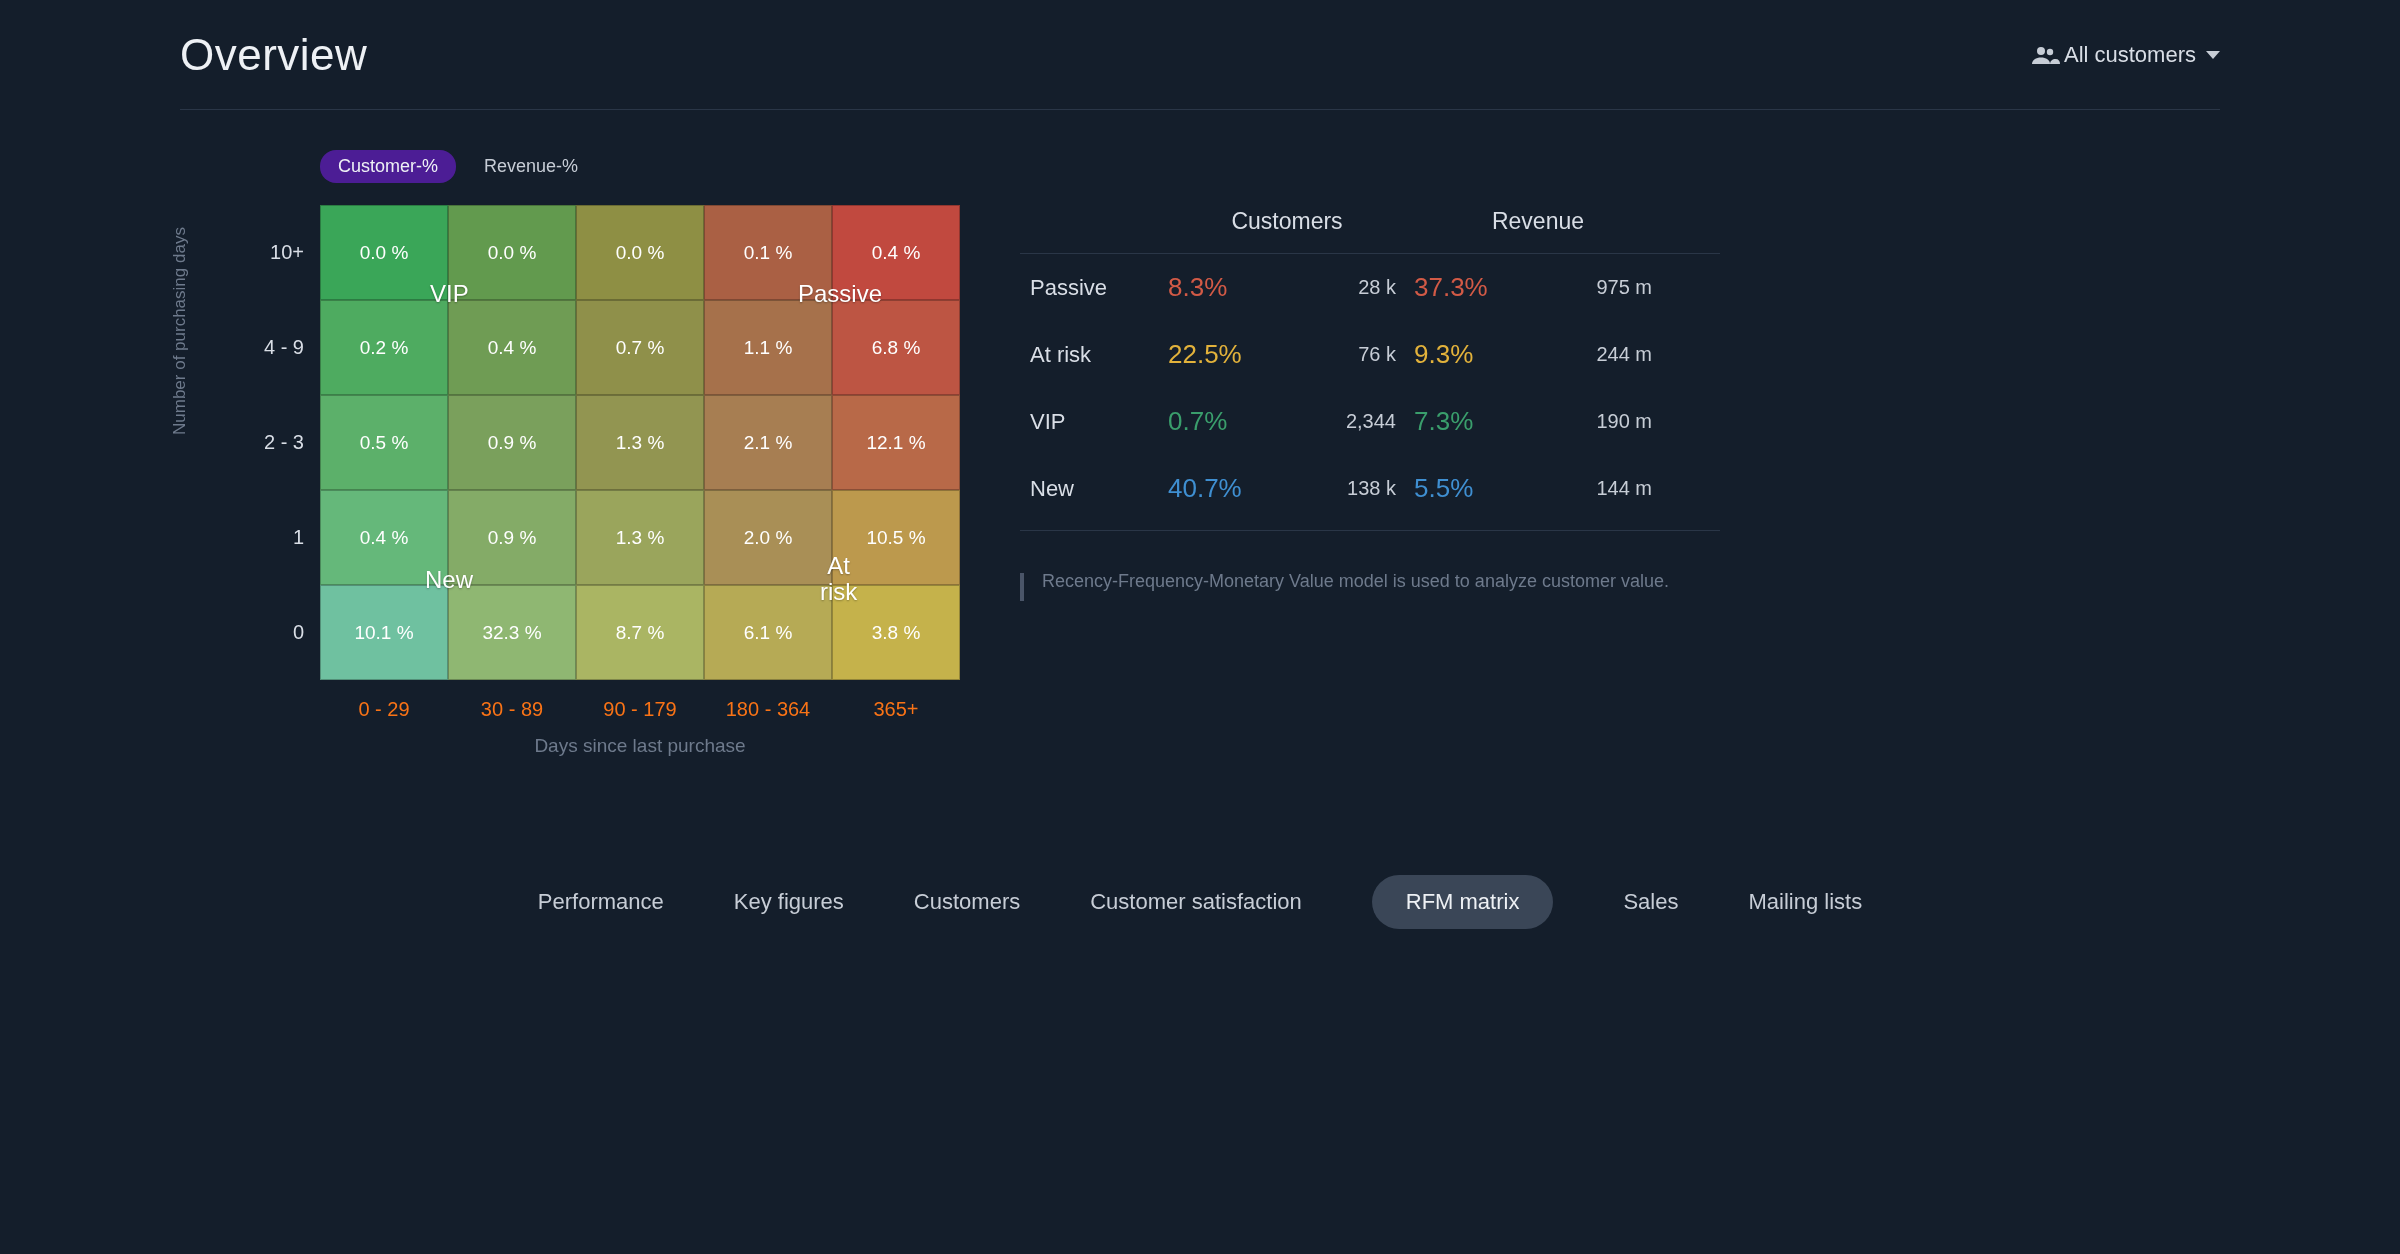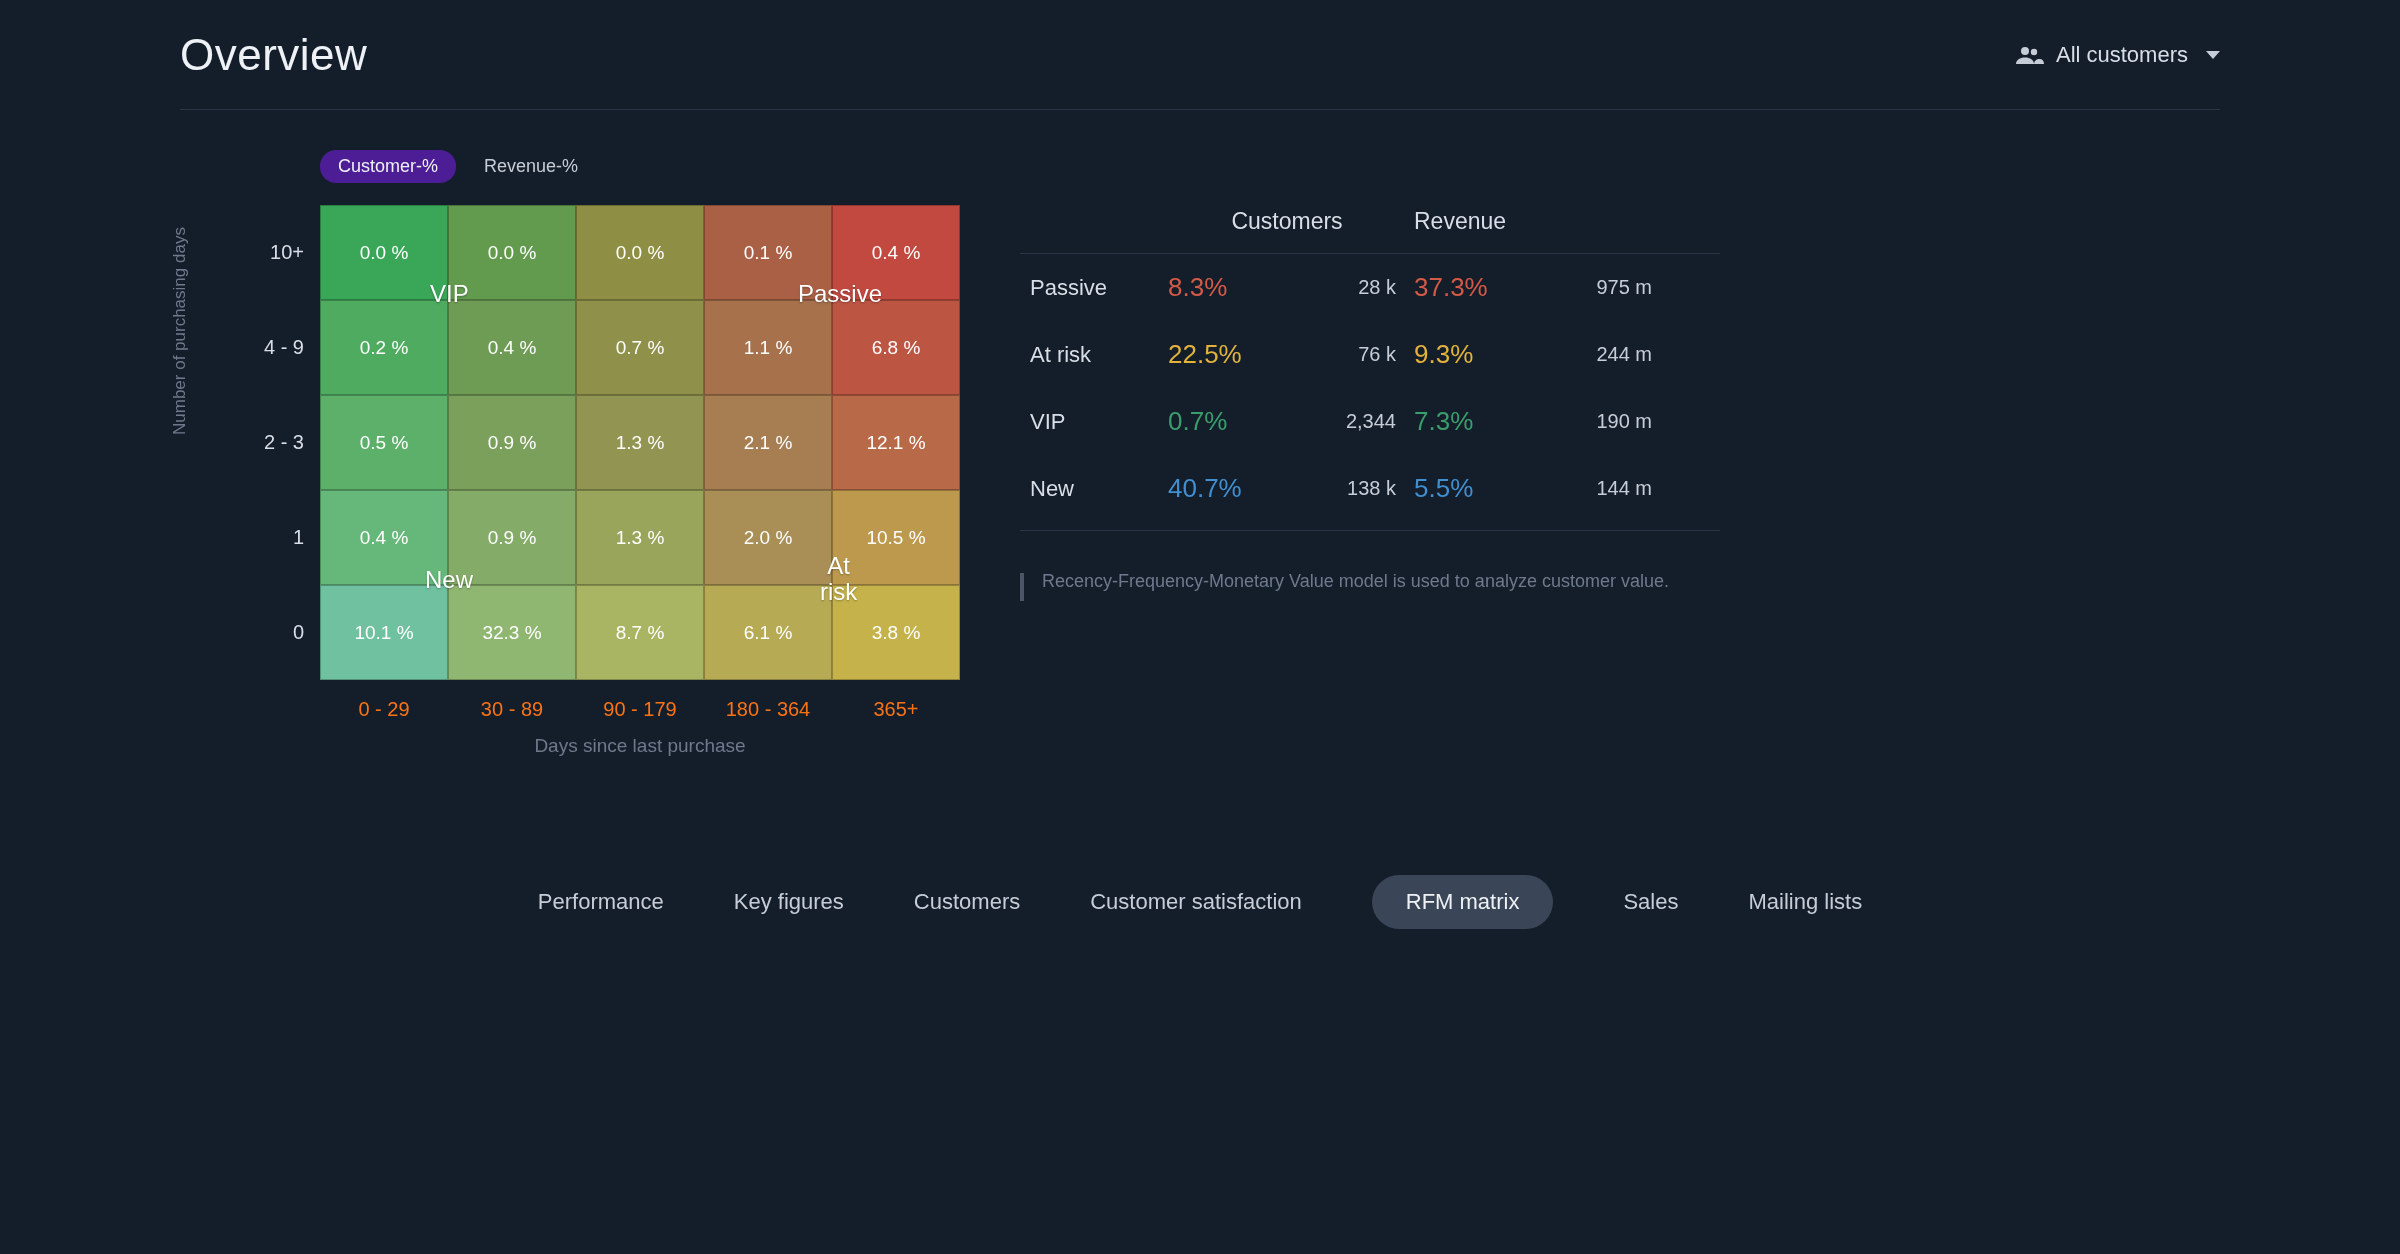--- a/index.html
+++ b/index.html
@@ -8,21 +8,21 @@
     background:#141e2b;
     color:#c7cdd6;
     font-family:"Segoe UI","Helvetica Neue",Arial,sans-serif;
     font-size:20px;
     -webkit-font-smoothing:antialiased;
   }
   .page{width:2400px;height:963px;position:relative;padding:0 180px;}
   
   .hdr{display:flex;align-items:center;justify-content:space-between;height:110px;border-bottom:1px solid #2a3647;}
   .hdr h1{color:#eef1f5;font-weight:400;font-size:44px;letter-spacing:.5px;}
-  .filter{display:flex;align-items:center;gap:12px;color:#d9dee6;font-size:22px;cursor:pointer;}
+  .filter{display:flex;align-items:center;gap:4px;color:#d9dee6;font-size:22px;cursor:pointer;}
   .filter svg{flex:none;}
   .caret{display:inline-block;width:0;height:0;border-left:7px solid transparent;border-right:7px solid transparent;border-top:8px solid #c7cdd6;margin-left:6px;}
 
   
   .main{display:flex;gap:60px;padding-top:40px;}
   .left{flex:none;}
   .right{flex:1;padding-top:40px;}
 
   
   .toggles{display:flex;align-items:center;gap:28px;margin:0 0 22px 140px;}
@@ -41,21 +41,21 @@
   .xaxis-label{color:#6e7a8c;font-size:19px;text-align:center;margin-left:140px;margin-top:14px;width:640px;}
 
   
   .glabel{position:absolute;color:#fff;font-size:24px;pointer-events:none;text-shadow:0 1px 2px rgba(0,0,0,.3);}
 
   
   .summary{width:700px;}
   .summary .thead,.summary .trow{display:grid;grid-template-columns:130px 130px 100px 130px 110px;align-items:center;column-gap:8px;padding:18px 10px;}
   .summary .thead{border-bottom:1px solid #2a3647;color:#d9dee6;font-size:23px;}
   .summary .thead span:nth-child(2){grid-column:2/4;text-align:center;}
-  .summary .thead span:nth-child(3){grid-column:4/6;}
+  .summary .thead span:nth-child(3){grid-column:4/6;text-align:center;}
   .summary .trow{font-size:22px;}
   .summary .trow .lbl{color:#d9dee6;}
   .summary .trow .pct{font-size:26px;}
   .summary .trow .num{color:#c7cdd6;text-align:right;padding-right:10px;font-size:20px;}
   .summary .divider{border-top:1px solid #2a3647;margin-top:8px;}
   .note-wrap{display:flex;gap:18px;margin-top:40px;align-items:flex-start;}
   .note-bar{width:4px;height:28px;background:#4a5568;flex:none;margin-top:2px;}
   .note{color:#6e7a8c;font-size:18px;}
 
   

